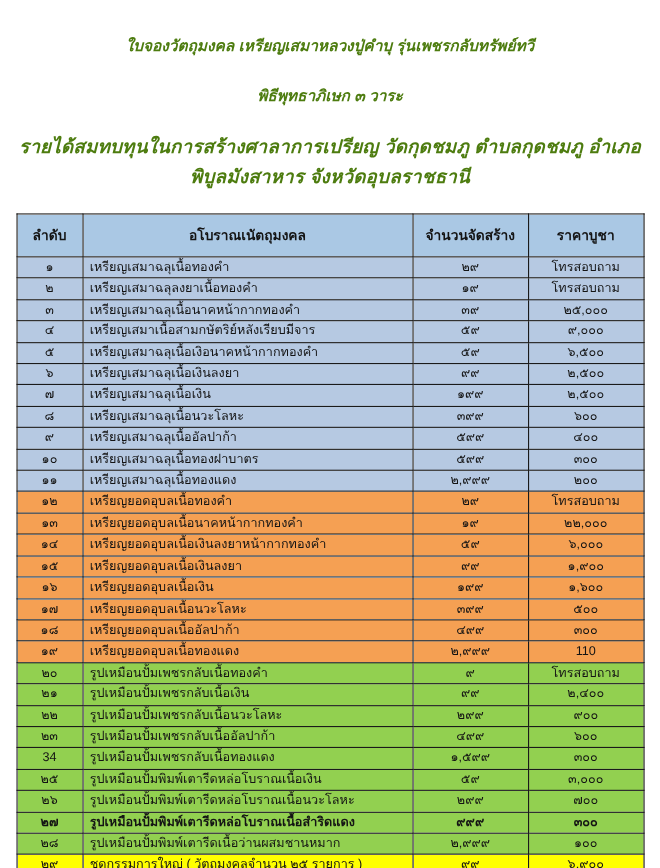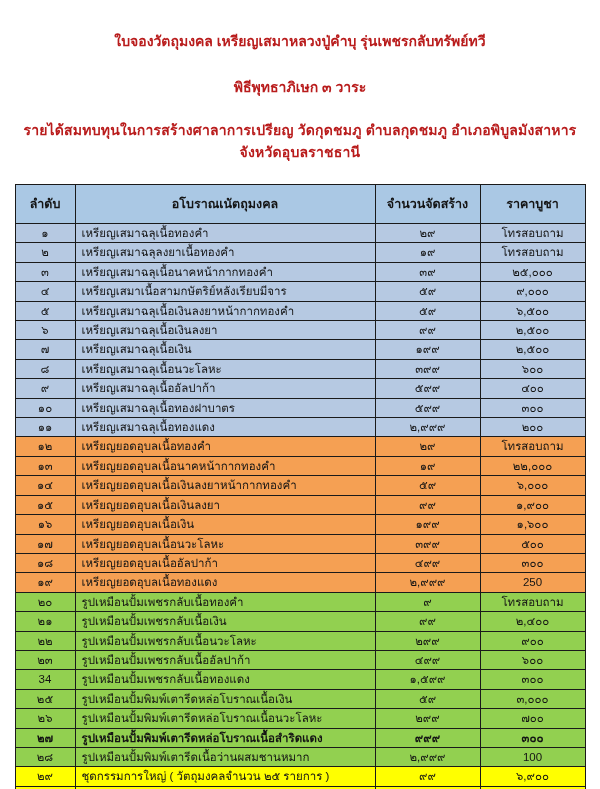--- a/index.html
+++ b/index.html
@@ -10,26 +10,27 @@
     color:#141414;
     position:relative;
     overflow:hidden;
   }
   .titles{
     padding-top:30px;
     text-align:center;
   }
   .title-line{
     font-weight:bold;
+    font-style:italic;
     margin:0 10px 21px 10px;
-    color:#b91c1c;
+    color:#4d7c0f;
   }
   .title-1{font-size:14px;}
   .title-2{font-size:14px;margin-top:24px;}
-  .title-3{font-size:14px;letter-spacing:0.2px;}
+  .title-3{font-size:17px;letter-spacing:0.2px;}
   table.amulet{
     border-collapse:collapse;
     margin:8px auto 0 auto;
     width:570px;
     table-layout:fixed;
   }
   table.amulet th, table.amulet td{
     border:1px solid #1a1a1a;
     padding:0 6px;
     font-size:11.5px;
@@ -95,21 +96,21 @@
     <td class="price">๒๕,๐๐๐</td>
   </tr>
       <tr style="background: rgb(182, 201, 226);">
     <td class="no">๔</td>
     <td class="item">เหรียญเสมาเนื้อสามกษัตริย์หลังเรียบมีจาร</td>
     <td class="qty">๕๙</td>
     <td class="price">๙,๐๐๐</td>
   </tr>
       <tr style="background: rgb(182, 201, 226);">
     <td class="no">๕</td>
-    <td class="item">เหรียญเสมาฉลุเนื้อเงินลงยาหน้ากากทองคำ</td>
+    <td class="item">เหรียญเสมาฉลุเนื้อเงิอนาคหน้ากากทองคำ</td>
     <td class="qty">๕๙</td>
     <td class="price">๖,๕๐๐</td>
   </tr>
       <tr style="background: rgb(182, 201, 226);">
     <td class="no">๖</td>
     <td class="item">เหรียญเสมาฉลุเนื้อเงินลงยา</td>
     <td class="qty">๙๙</td>
     <td class="price">๒,๕๐๐</td>
   </tr>
       <tr style="background: rgb(182, 201, 226);">
@@ -181,21 +182,21 @@
       <tr style="background: rgb(245, 160, 83);">
     <td class="no">๑๘</td>
     <td class="item">เหรียญยอดอุบลเนื้ออัลปาก้า</td>
     <td class="qty">๔๙๙</td>
     <td class="price">๓๐๐</td>
   </tr>
       <tr style="background: rgb(245, 160, 83);">
     <td class="no">๑๙</td>
     <td class="item">เหรียญยอดอุบลเนื้อทองแดง</td>
     <td class="qty">๒,๙๙๙</td>
-    <td class="price">250</td>
+    <td class="price">110</td>
   </tr>
       <tr style="background: rgb(146, 208, 80);">
     <td class="no">๒๐</td>
     <td class="item">รูปเหมือนปั้มเพชรกลับเนื้อทองคำ</td>
     <td class="qty">๙</td>
     <td class="price">โทรสอบถาม</td>
   </tr>
       <tr style="background: rgb(146, 208, 80);">
     <td class="no">๒๑</td>
     <td class="item">รูปเหมือนปั้มเพชรกลับเนื้อเงิน</td>
@@ -235,21 +236,21 @@
       <tr style="background: rgb(146, 208, 80); font-weight: bold;">
     <td class="no">๒๗</td>
     <td class="item">รูปเหมือนปั้มพิมพ์เตารีดหล่อโบราณเนื้อสำริดแดง</td>
     <td class="qty">๙๙๙</td>
     <td class="price">๓๐๐</td>
   </tr>
       <tr style="background: rgb(146, 208, 80);">
     <td class="no">๒๘</td>
     <td class="item">รูปเหมือนปั้มพิมพ์เตารีดเนื้อว่านผสมชานหมาก</td>
     <td class="qty">๒,๙๙๙</td>
-    <td class="price">100</td>
+    <td class="price">๑๐๐</td>
   </tr>
       <tr style="background: rgb(255, 255, 0);">
     <td class="no">๒๙</td>
     <td class="item">ชุดกรรมการใหญ่ ( วัตถุมงคลจำนวน ๒๕ รายการ )</td>
     <td class="qty">๙๙</td>
     <td class="price">๖,๙๐๐</td>
   </tr>
       <tr style="background: rgb(255, 255, 0);">
     <td class="no">๓๐</td>
     <td class="item">ชุดกรรมการพิเศษ  (วัตถุมงคลจำนวน ๑๐ รายการ )</td>

